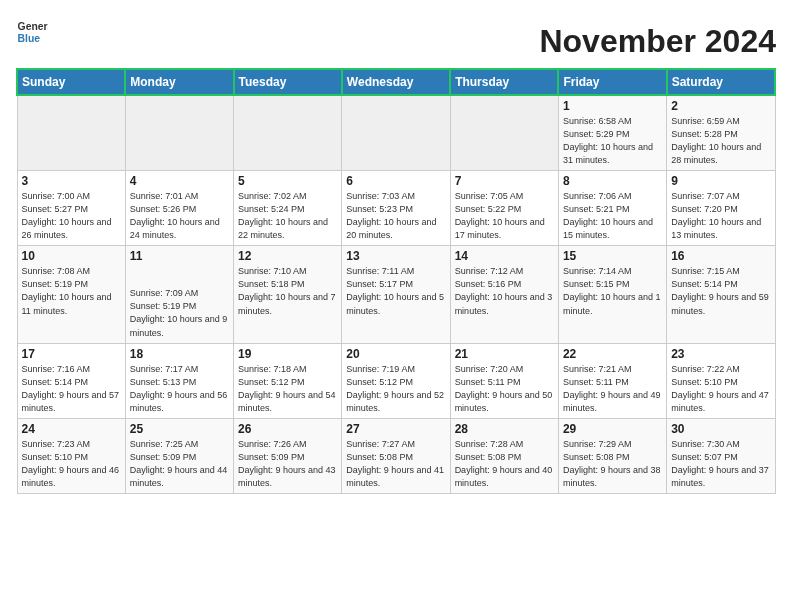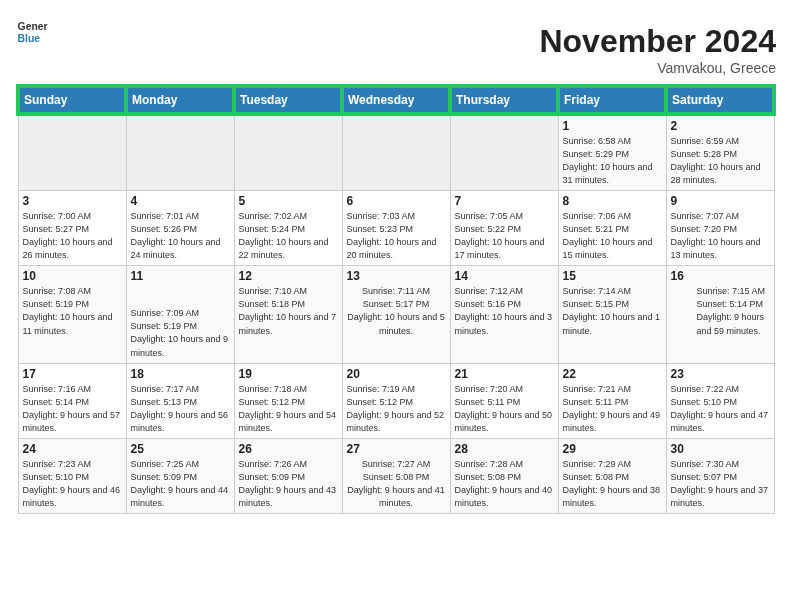--- a/index.html
+++ b/index.html
@@ -47,21 +47,21 @@
       width: 100%;
       border-collapse: collapse;
     }
     .calendar th {
       background: #2c7bb6;
       color: #fff;
       font-size: 12px;
       font-weight: bold;
       padding: 5px 4px;
       text-align: left;
-      border: 4px solid #22c55e;
+      border: 2px solid #22c55e;
     }
     .calendar td {
       border: 1px solid #ccc;
       vertical-align: top;
       padding: 3px 4px;
       font-size: 9.5px;
       color: #333;
       width: 108px;
       min-height: 80px;
       background: #fff;
@@ -99,21 +99,20 @@
     <svg class="logo-icon" viewBox="0 0 40 40">
       <text x="2" y="18" font-size="13" font-weight="bold" fill="#333" font-family="Arial">General</text>
       <text x="2" y="32" font-size="13" font-weight="bold" fill="#2c7bb6" font-family="Arial">Blue</text>
       <polygon points="70,8 80,18 70,28" fill="#2c7bb6" transform="scale(0.45) translate(60,-2)"></polygon>
     </svg>
     <div class="logo-text">
     </div>
   </div>
   <div class="title-block">
     <div class="month-title">November 2024</div>
-    <div class="location">Vamvakou, Greece</div>
   </div>
 </div>
 
 <table class="calendar">
   <thead>
     <tr id="weekday-header">
         <th>Sunday</th>
         <th>Monday</th>
         <th>Tuesday</th>
         <th>Wednesday</th>
@@ -200,39 +199,39 @@
 Daylight: 10 hours and 9 minutes.</div>
         </td>
         <td>
           <span class="day-num">12</span>
           <div class="day-info" style="white-space: pre-line;">Sunrise: 7:10 AM
 Sunset: 5:18 PM
 Daylight: 10 hours and 7 minutes.</div>
         </td>
         <td>
           <span class="day-num">13</span>
-          <div class="day-info" style="white-space: pre-line; text-align: center;">Sunrise: 7:11 AM
+          <div class="day-info" style="white-space: pre-line;">Sunrise: 7:11 AM
 Sunset: 5:17 PM
 Daylight: 10 hours and 5 minutes.</div>
         </td>
         <td>
           <span class="day-num">14</span>
           <div class="day-info" style="white-space: pre-line;">Sunrise: 7:12 AM
 Sunset: 5:16 PM
 Daylight: 10 hours and 3 minutes.</div>
         </td>
         <td>
           <span class="day-num">15</span>
           <div class="day-info" style="white-space: pre-line;">Sunrise: 7:14 AM
 Sunset: 5:15 PM
 Daylight: 10 hours and 1 minute.</div>
         </td>
         <td>
           <span class="day-num">16</span>
-          <div class="day-info" style="white-space: pre-line; margin-left: 26px;">Sunrise: 7:15 AM
+          <div class="day-info" style="white-space: pre-line;">Sunrise: 7:15 AM
 Sunset: 5:14 PM
 Daylight: 9 hours and 59 minutes.</div>
         </td>
       </tr>
       <tr>
         <td>
           <span class="day-num">17</span>
           <div class="day-info" style="white-space: pre-line;">Sunrise: 7:16 AM
 Sunset: 5:14 PM
 Daylight: 9 hours and 57 minutes.</div>
@@ -288,21 +287,21 @@
 Daylight: 9 hours and 44 minutes.</div>
         </td>
         <td>
           <span class="day-num">26</span>
           <div class="day-info" style="white-space: pre-line;">Sunrise: 7:26 AM
 Sunset: 5:09 PM
 Daylight: 9 hours and 43 minutes.</div>
         </td>
         <td>
           <span class="day-num">27</span>
-          <div class="day-info" style="white-space: pre-line; text-align: center;">Sunrise: 7:27 AM
+          <div class="day-info" style="white-space: pre-line;">Sunrise: 7:27 AM
 Sunset: 5:08 PM
 Daylight: 9 hours and 41 minutes.</div>
         </td>
         <td>
           <span class="day-num">28</span>
           <div class="day-info" style="white-space: pre-line;">Sunrise: 7:28 AM
 Sunset: 5:08 PM
 Daylight: 9 hours and 40 minutes.</div>
         </td>
         <td>

